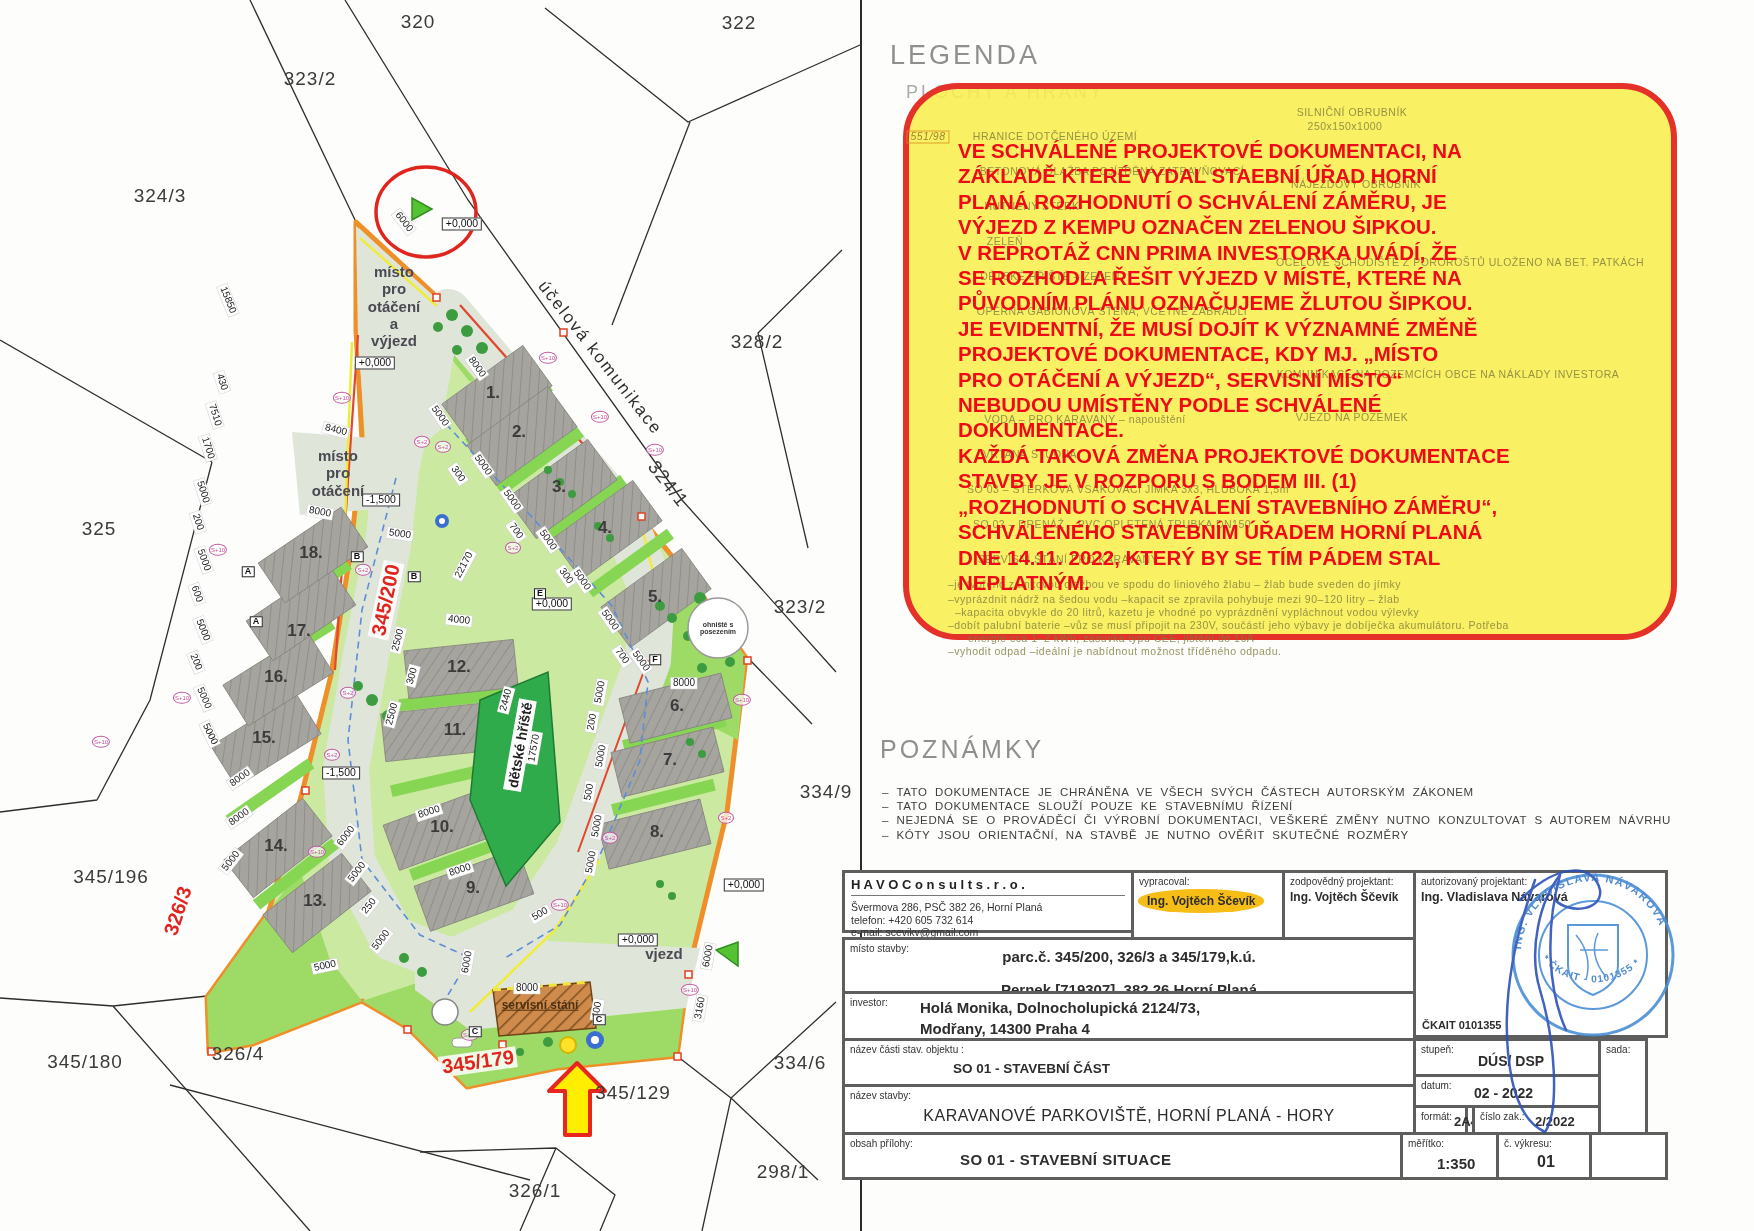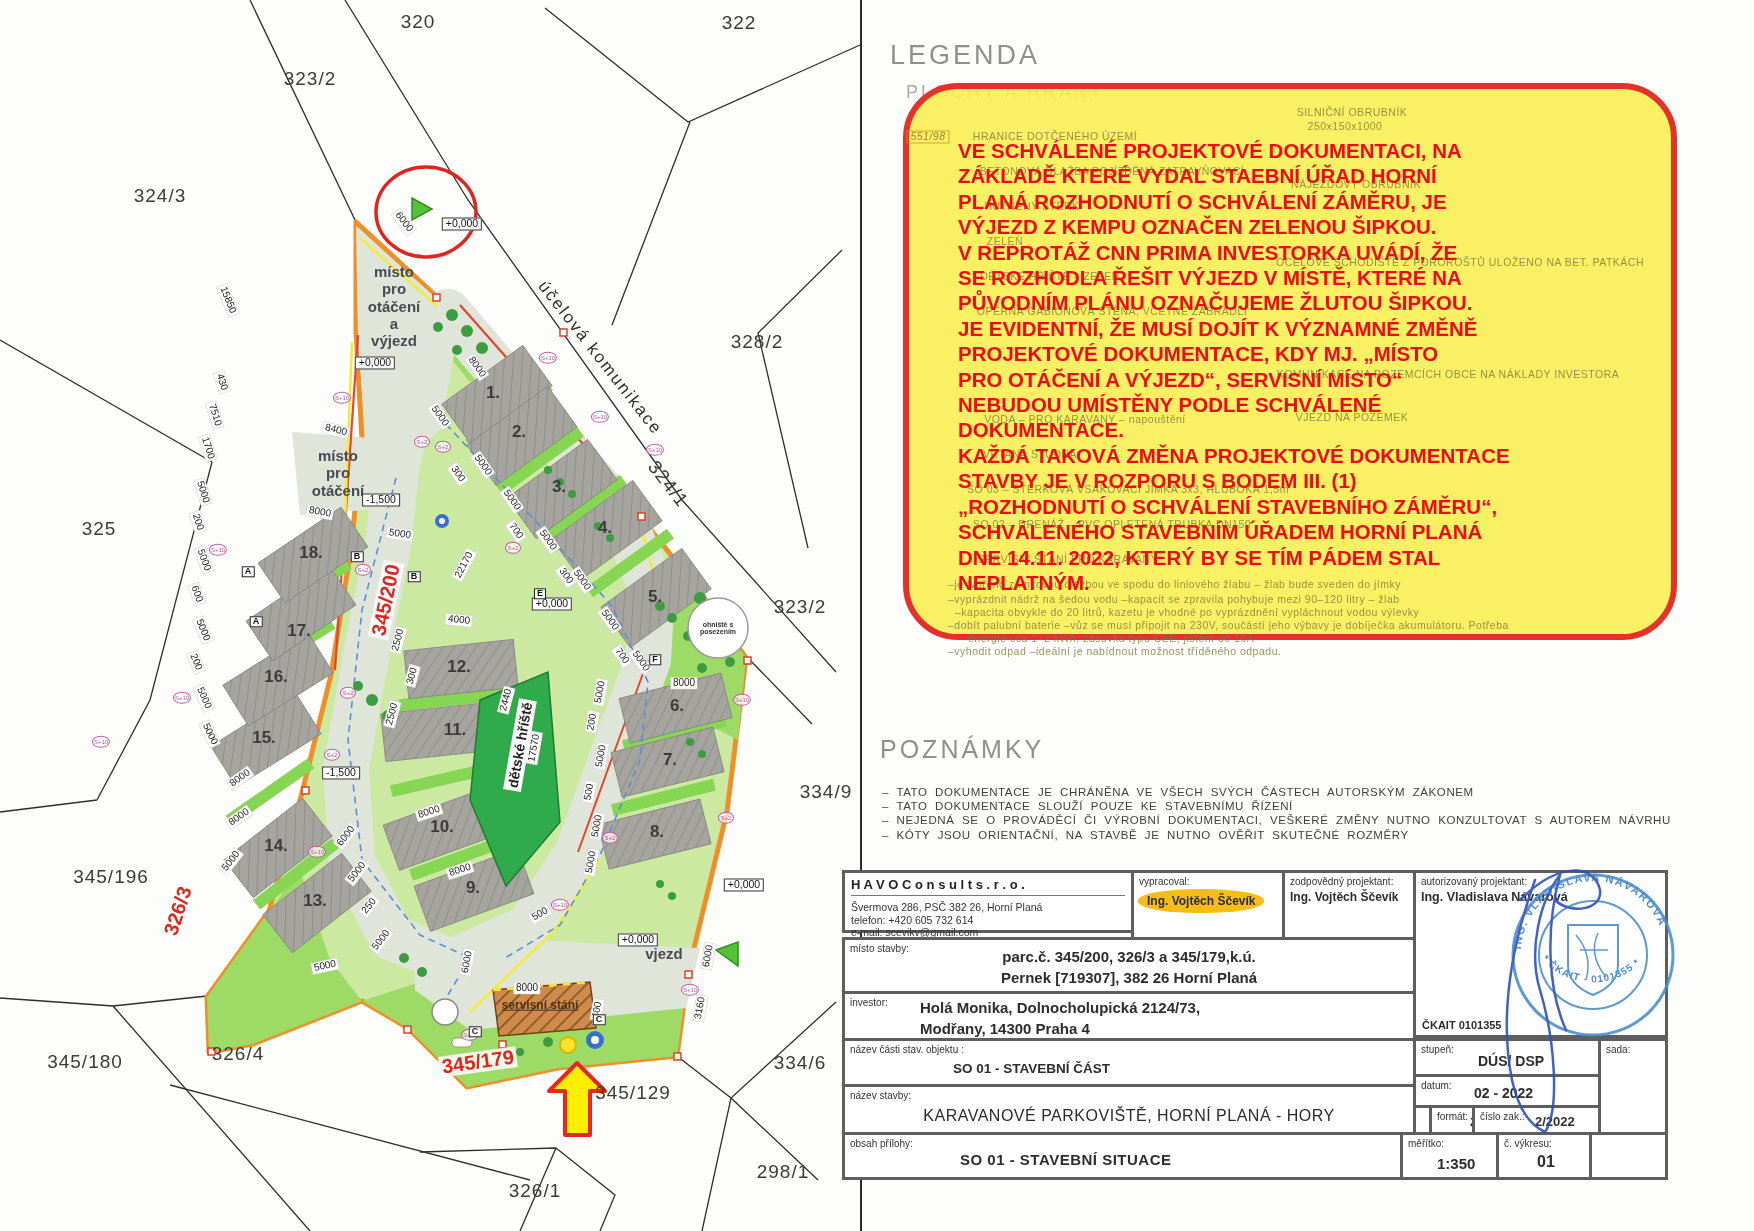--- a/index.html
+++ b/index.html
@@ -463,21 +463,21 @@
     <div class="tb" style="left:1413px;top:870px;width:255px;height:168px;">
       <span class="lab">autorizovaný projektant:</span>
       <span class="tbval" style="position:absolute;left:5px;top:17px;font-size:12.5px;">Ing. Vladislava Návarová</span>
       <span class="tbval" style="position:absolute;left:6px;bottom:4px;font-size:11px;">ČKAIT 0101355</span>
     </div>
 
     <div class="tb" style="left:842px;top:937px;width:574px;height:57px;">
       <span class="lab">místo stavby:</span>
       <div style="position:absolute;left:0;right:0;top:6px;text-align:center;">
         <div class="tbval" style="font-size:15px;line-height:21px;">parc.č. 345/200, 326/3 a 345/179,k.ú.</div>
-        <div class="tbval" style="font-size:15px;line-height:21px;">Pernek [719307], 382 26 Horní Planá</div>
+        <div class="tbval" style="font-size:15px;line-height:21px;margin-top:12px;">Pernek [719307], 382 26 Horní Planá</div>
       </div>
     </div>
 
     <div class="tb" style="left:842px;top:991px;width:574px;height:50px;">
       <span class="lab">investor:</span>
       <div style="position:absolute;left:75px;top:3px;">
         <div class="tbval" style="font-size:15px;line-height:21px;">Holá Monika, Dolnocholupická 2124/73,</div>
         <div class="tbval" style="font-size:15px;line-height:21px;">Modřany, 14300 Praha 4</div>
       </div>
     </div>
@@ -492,29 +492,29 @@
     </div>
 
     <div class="tb" style="left:1413px;top:1038px;width:188px;height:39px;">
       <span class="lab">stupeň:</span>
       <span class="tbval" style="position:absolute;left:62px;top:12px;font-size:14px;">DÚS/ DSP</span>
     </div>
     <div class="tb" style="left:1413px;top:1074px;width:188px;height:34px;">
       <span class="lab">datum:</span>
       <span class="tbval" style="position:absolute;left:58px;top:8px;font-size:14px;">02 - 2022</span>
     </div>
-    <div class="tb" style="left:1413px;top:1105px;width:55px;height:30px;margin-left:16px;">
+    <div class="tb" style="left:1413px;top:1105px;width:55px;height:30px;">
       <span class="lab">formát:</span>
       <span class="tbval" style="position:absolute;left:38px;top:6px;font-size:13px;">2A4</span>
     </div>
     <div class="tb" style="left:1472px;top:1105px;width:129px;height:30px;">
       <span class="lab">číslo zak.:</span>
       <span class="tbval" style="position:absolute;left:60px;top:6px;font-size:13px;">2/2022</span>
     </div>
-    <div class="tb" style="left:1598px;top:1038px;width:70px;height:97px;">
+    <div class="tb" style="left:1598px;top:1038px;width:50px;height:97px;">
       <span class="lab">sada:</span>
     </div>
 
     <div class="tb" style="left:842px;top:1132px;width:561px;height:48px;">
       <span class="lab">obsah přílohy:</span>
       <span class="tbval" style="position:absolute;left:115px;top:16px;font-size:15px;letter-spacing:.5px;">SO 01 - STAVEBNÍ SITUACE</span>
     </div>
     <div class="tb" style="left:1400px;top:1132px;width:99px;height:48px;">
       <span class="lab">měřítko:</span>
       <span class="tbval" style="position:absolute;left:34px;top:20px;font-size:15px;">1:350</span>

